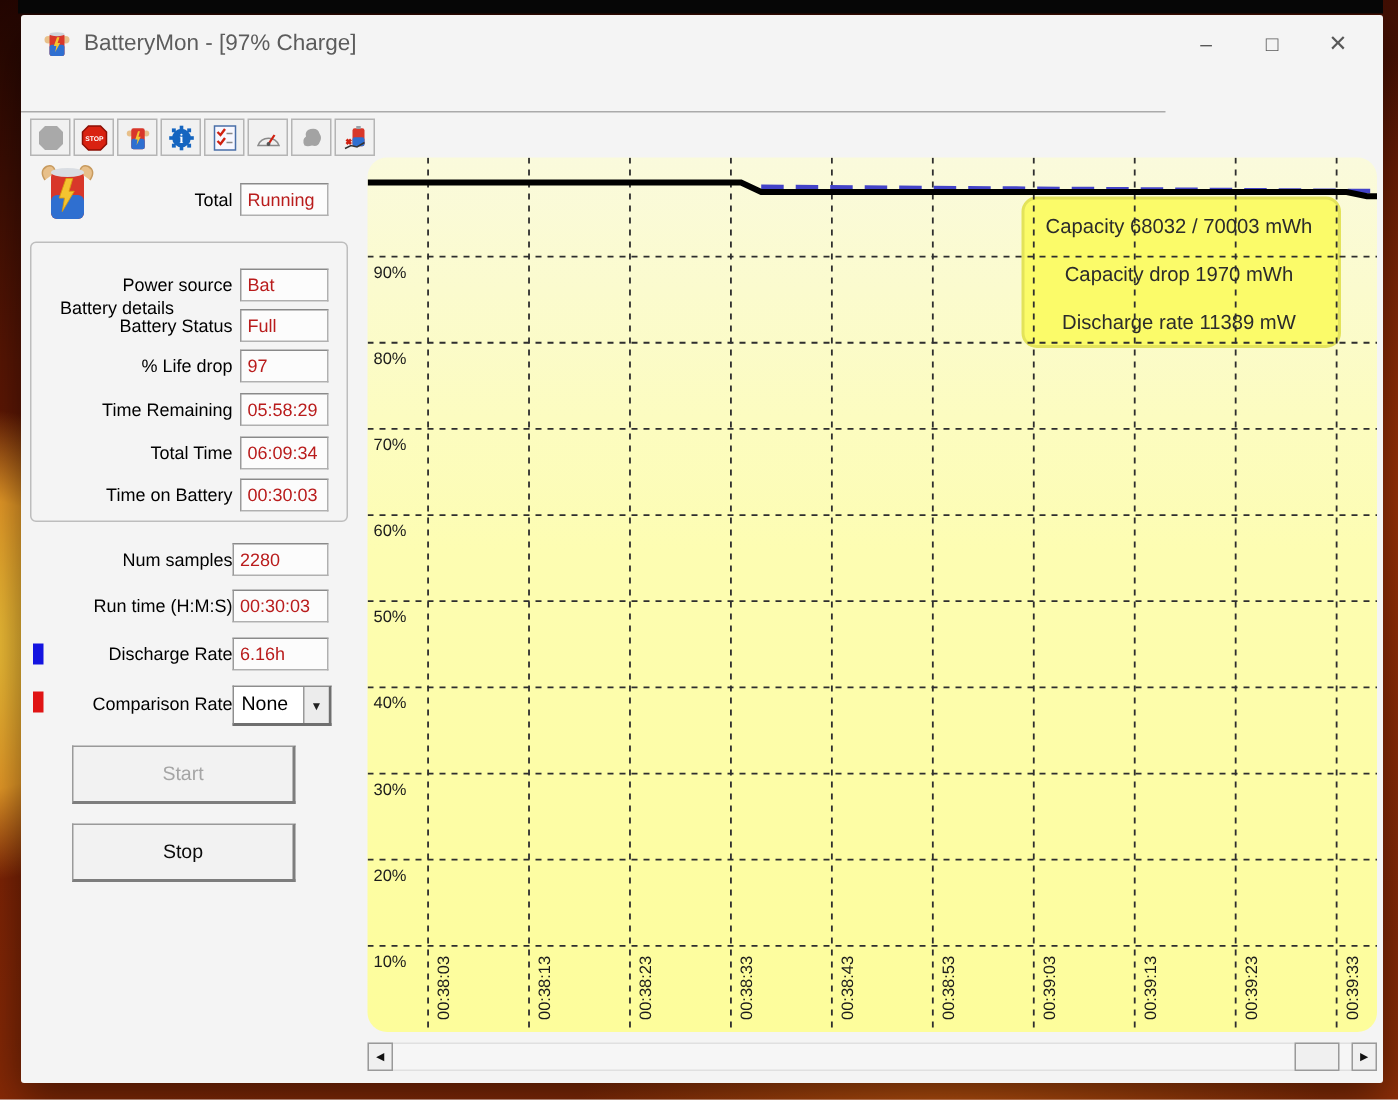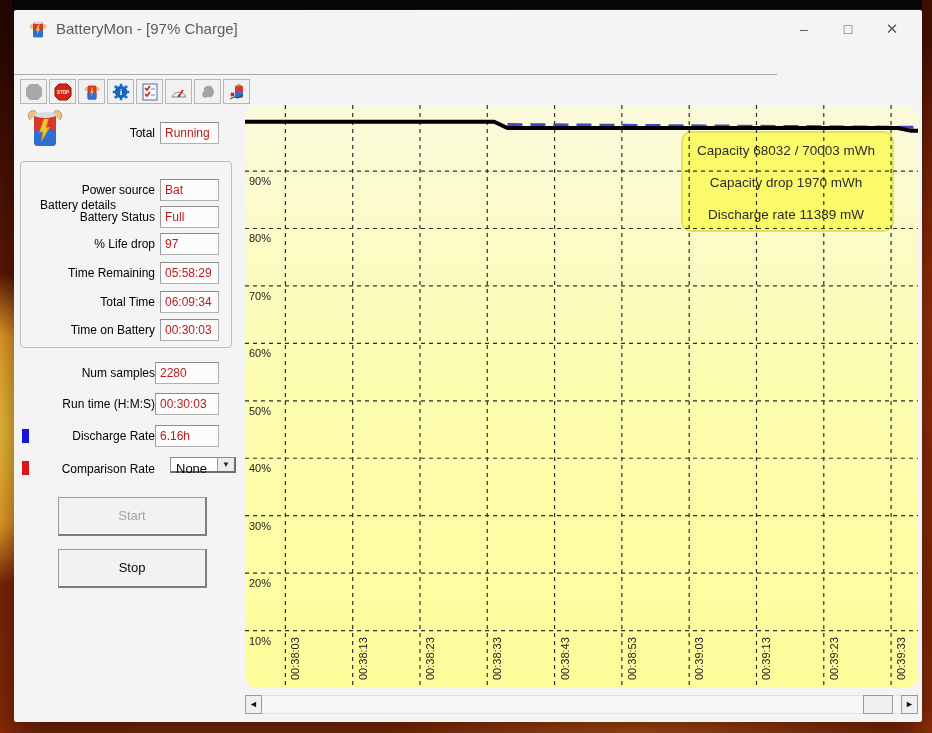--- a/index.html
+++ b/index.html
@@ -45,29 +45,29 @@
             color:#000; line-height:23px; }
   .ffield { position:absolute; left:146px; width:59px; height:22px; background:#fcfcfc;
             border:1px solid #b0b0b0; border-top-color:#8a8a8a; border-left-color:#9a9a9a;
             font-size:12px; line-height:20px; padding-left:4px; color:#b91c1c; }
   .ffield.wide { left:141px; width:64px; }
   .groupbox { position:absolute; left:6px; top:151px; width:212px; height:187px;
               border:1px solid #bdbdbd; border-radius:4px; }
   .groupbox-title { position:absolute; left:14px; top:-8px; background:#f4f4f4;
                     padding:0 5px; font-size:12px; color:#000;margin-top:44px; }
   .legend-swatch { position:absolute; left:8px; width:7px; height:14px; }
-  .combo { position:absolute; left:156px; width:66px; height:16px; background:#fff;
+  .combo { position:absolute; left:141px; width:66px; height:27px; background:#fff;
            border:1px solid #8d8d8d; border-right:2px solid #6f6f6f; border-bottom:2px solid #6f6f6f;
            display:flex; }
   .combo-val { flex:1; font-size:13px; line-height:21px; padding-left:5px; color:#000; }
   .combo-btn { width:17px; background:#ececec; border-left:1px solid #9a9a9a;
                display:flex; align-items:center; justify-content:center; font-size:8px; color:#222; }
   .push-btn { position:absolute; left:34px; width:149px; height:39px; background:#f2f2f2;
               border:1px solid #9a9a9a; border-right:2px solid #7d7d7d; border-bottom:2px solid #7d7d7d;
-              font-size:13px; text-align:center; line-height:36px; font-family:"Liberation Sans",sans-serif;margin-left:10px; }
+              font-size:13px; text-align:center; line-height:36px; font-family:"Liberation Sans",sans-serif; }
   #start-btn { top:487px; color:#a5a5a5; }
   #stop-btn { top:539px; color:#0a0a0a; }
 
   
   .chart { position:absolute; left:231px; top:95px; width:673px; height:583px;
            border-radius:13px; overflow:hidden;
            background:linear-gradient(#fafadc 0%, #fdfdb2 45%, #fdfd9b 100%); }
   .chart svg { position:absolute; left:0; top:0; z-index:2; }
   .ann-box { position:absolute; left:436px; top:26px; width:213px; height:101px; z-index:1;
              background:#fbfb69; border:2px solid #e3e35a; border-radius:10px; }

